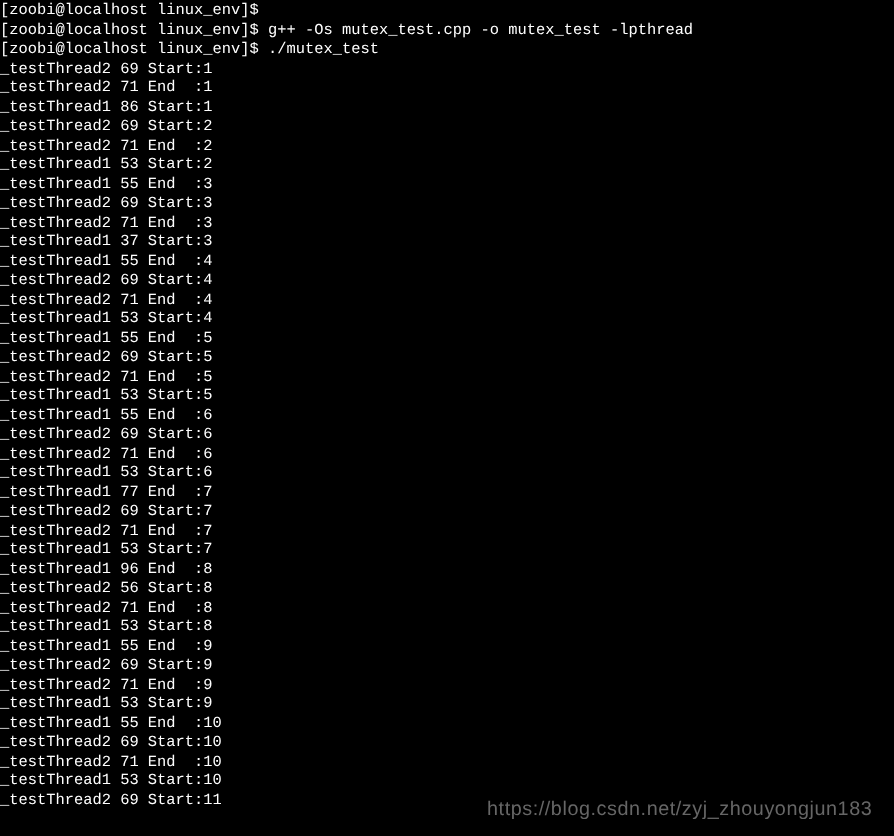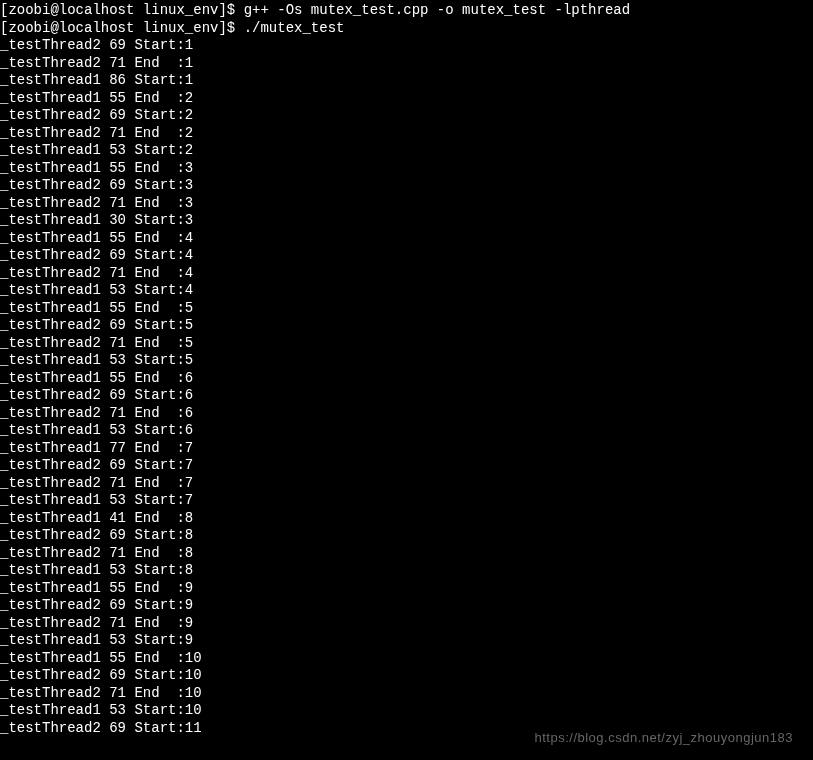--- a/index.html
+++ b/index.html
@@ -25,60 +25,60 @@
     }
     .partial-line {
       white-space: pre;
       color: #ffffff;
     }
     .watermark {
       position: absolute;
       bottom: 14px;
       right: 20px;
       color: #666666;
-      font-size: 13px;
+      font-size: 18px;
       font-family: Arial, sans-serif;
       letter-spacing: 0.5px;
     }
   </style>
 </head>
 <body>
 
 <div>
+  <div class="partial-line">[zoobi@localhost linux_env]$</div>
   <div class="terminal-line">[zoobi@localhost linux_env]$ g++ -Os mutex_test.cpp -o mutex_test -lpthread</div>
   <div class="terminal-line">[zoobi@localhost linux_env]$ ./mutex_test</div>
   <div class="terminal-line">_testThread2 69 Start:1</div>
   <div class="terminal-line">_testThread2 71 End  :1</div>
   <div class="terminal-line">_testThread1 86 Start:1</div>
-  <div class="terminal-line">_testThread1 55 End  :2</div>
   <div class="terminal-line">_testThread2 69 Start:2</div>
   <div class="terminal-line">_testThread2 71 End  :2</div>
   <div class="terminal-line">_testThread1 53 Start:2</div>
   <div class="terminal-line">_testThread1 55 End  :3</div>
   <div class="terminal-line">_testThread2 69 Start:3</div>
   <div class="terminal-line">_testThread2 71 End  :3</div>
-  <div class="terminal-line">_testThread1 30 Start:3</div>
+  <div class="terminal-line">_testThread1 37 Start:3</div>
   <div class="terminal-line">_testThread1 55 End  :4</div>
   <div class="terminal-line">_testThread2 69 Start:4</div>
   <div class="terminal-line">_testThread2 71 End  :4</div>
   <div class="terminal-line">_testThread1 53 Start:4</div>
   <div class="terminal-line">_testThread1 55 End  :5</div>
   <div class="terminal-line">_testThread2 69 Start:5</div>
   <div class="terminal-line">_testThread2 71 End  :5</div>
   <div class="terminal-line">_testThread1 53 Start:5</div>
   <div class="terminal-line">_testThread1 55 End  :6</div>
   <div class="terminal-line">_testThread2 69 Start:6</div>
   <div class="terminal-line">_testThread2 71 End  :6</div>
   <div class="terminal-line">_testThread1 53 Start:6</div>
   <div class="terminal-line">_testThread1 77 End  :7</div>
   <div class="terminal-line">_testThread2 69 Start:7</div>
   <div class="terminal-line">_testThread2 71 End  :7</div>
   <div class="terminal-line">_testThread1 53 Start:7</div>
-  <div class="terminal-line">_testThread1 41 End  :8</div>
-  <div class="terminal-line">_testThread2 69 Start:8</div>
+  <div class="terminal-line">_testThread1 96 End  :8</div>
+  <div class="terminal-line">_testThread2 56 Start:8</div>
   <div class="terminal-line">_testThread2 71 End  :8</div>
   <div class="terminal-line">_testThread1 53 Start:8</div>
   <div class="terminal-line">_testThread1 55 End  :9</div>
   <div class="terminal-line">_testThread2 69 Start:9</div>
   <div class="terminal-line">_testThread2 71 End  :9</div>
   <div class="terminal-line">_testThread1 53 Start:9</div>
   <div class="terminal-line">_testThread1 55 End  :10</div>
   <div class="terminal-line">_testThread2 69 Start:10</div>
   <div class="terminal-line">_testThread2 71 End  :10</div>
   <div class="terminal-line">_testThread1 53 Start:10</div>

